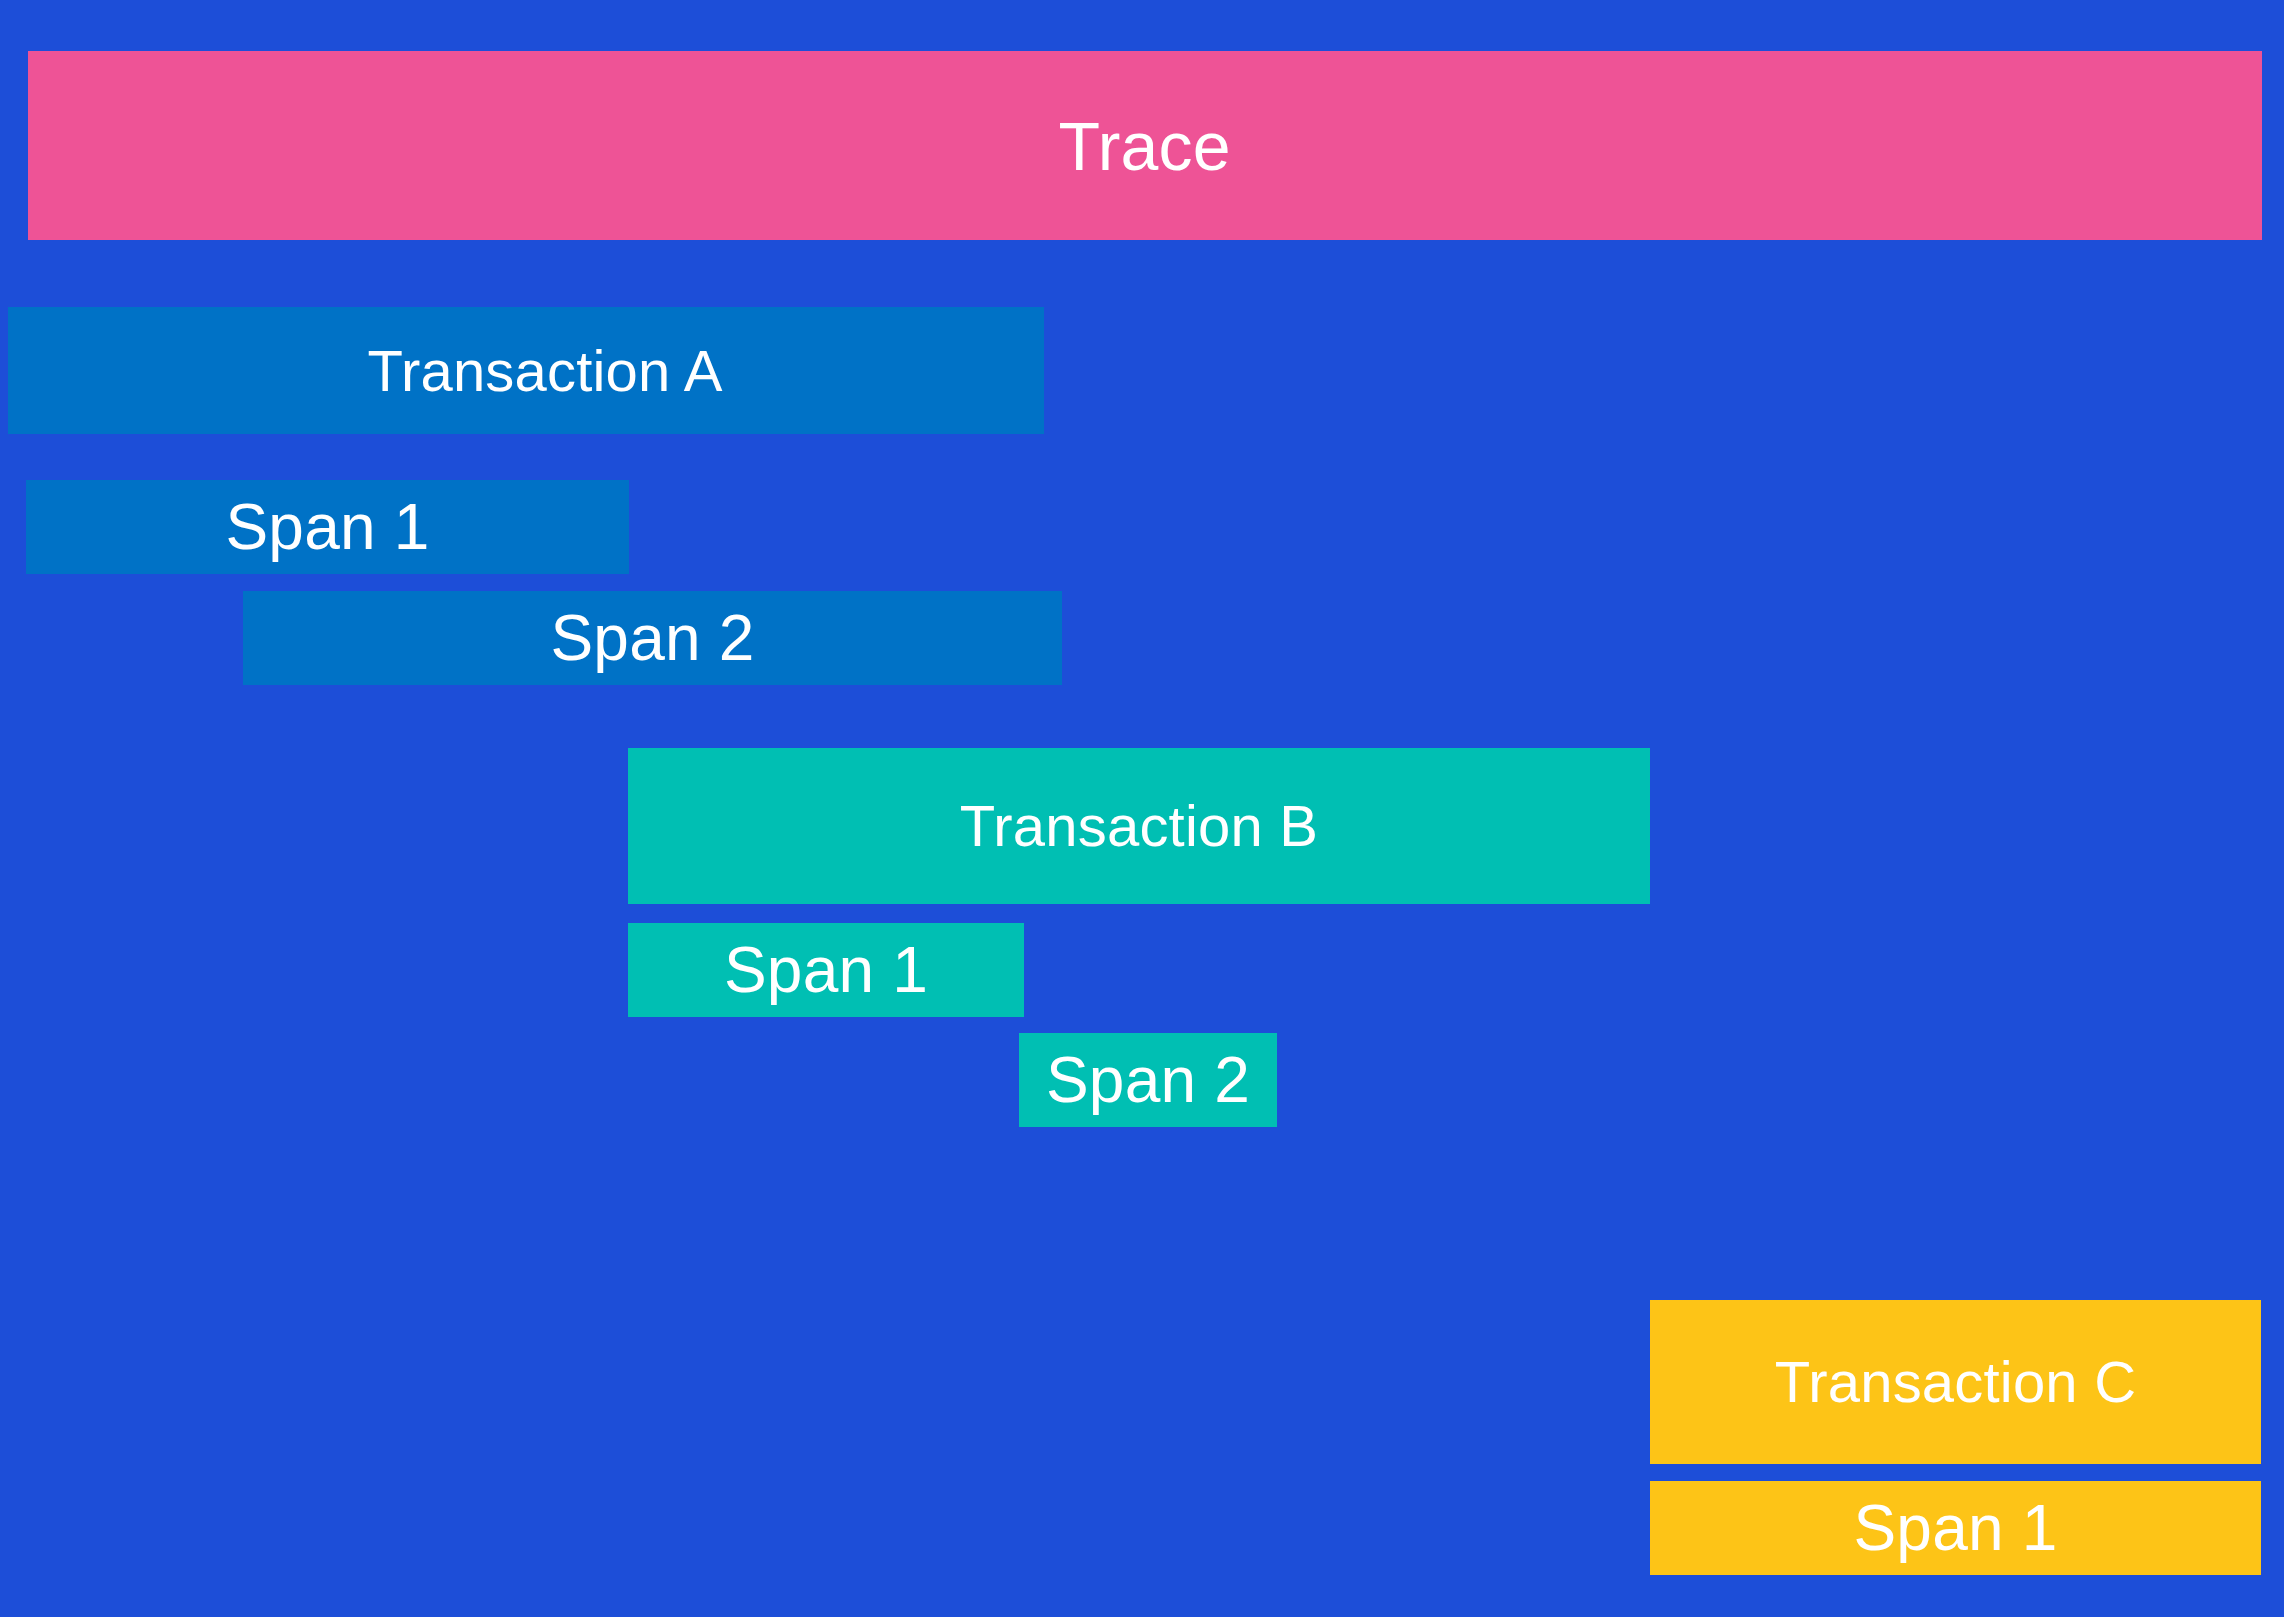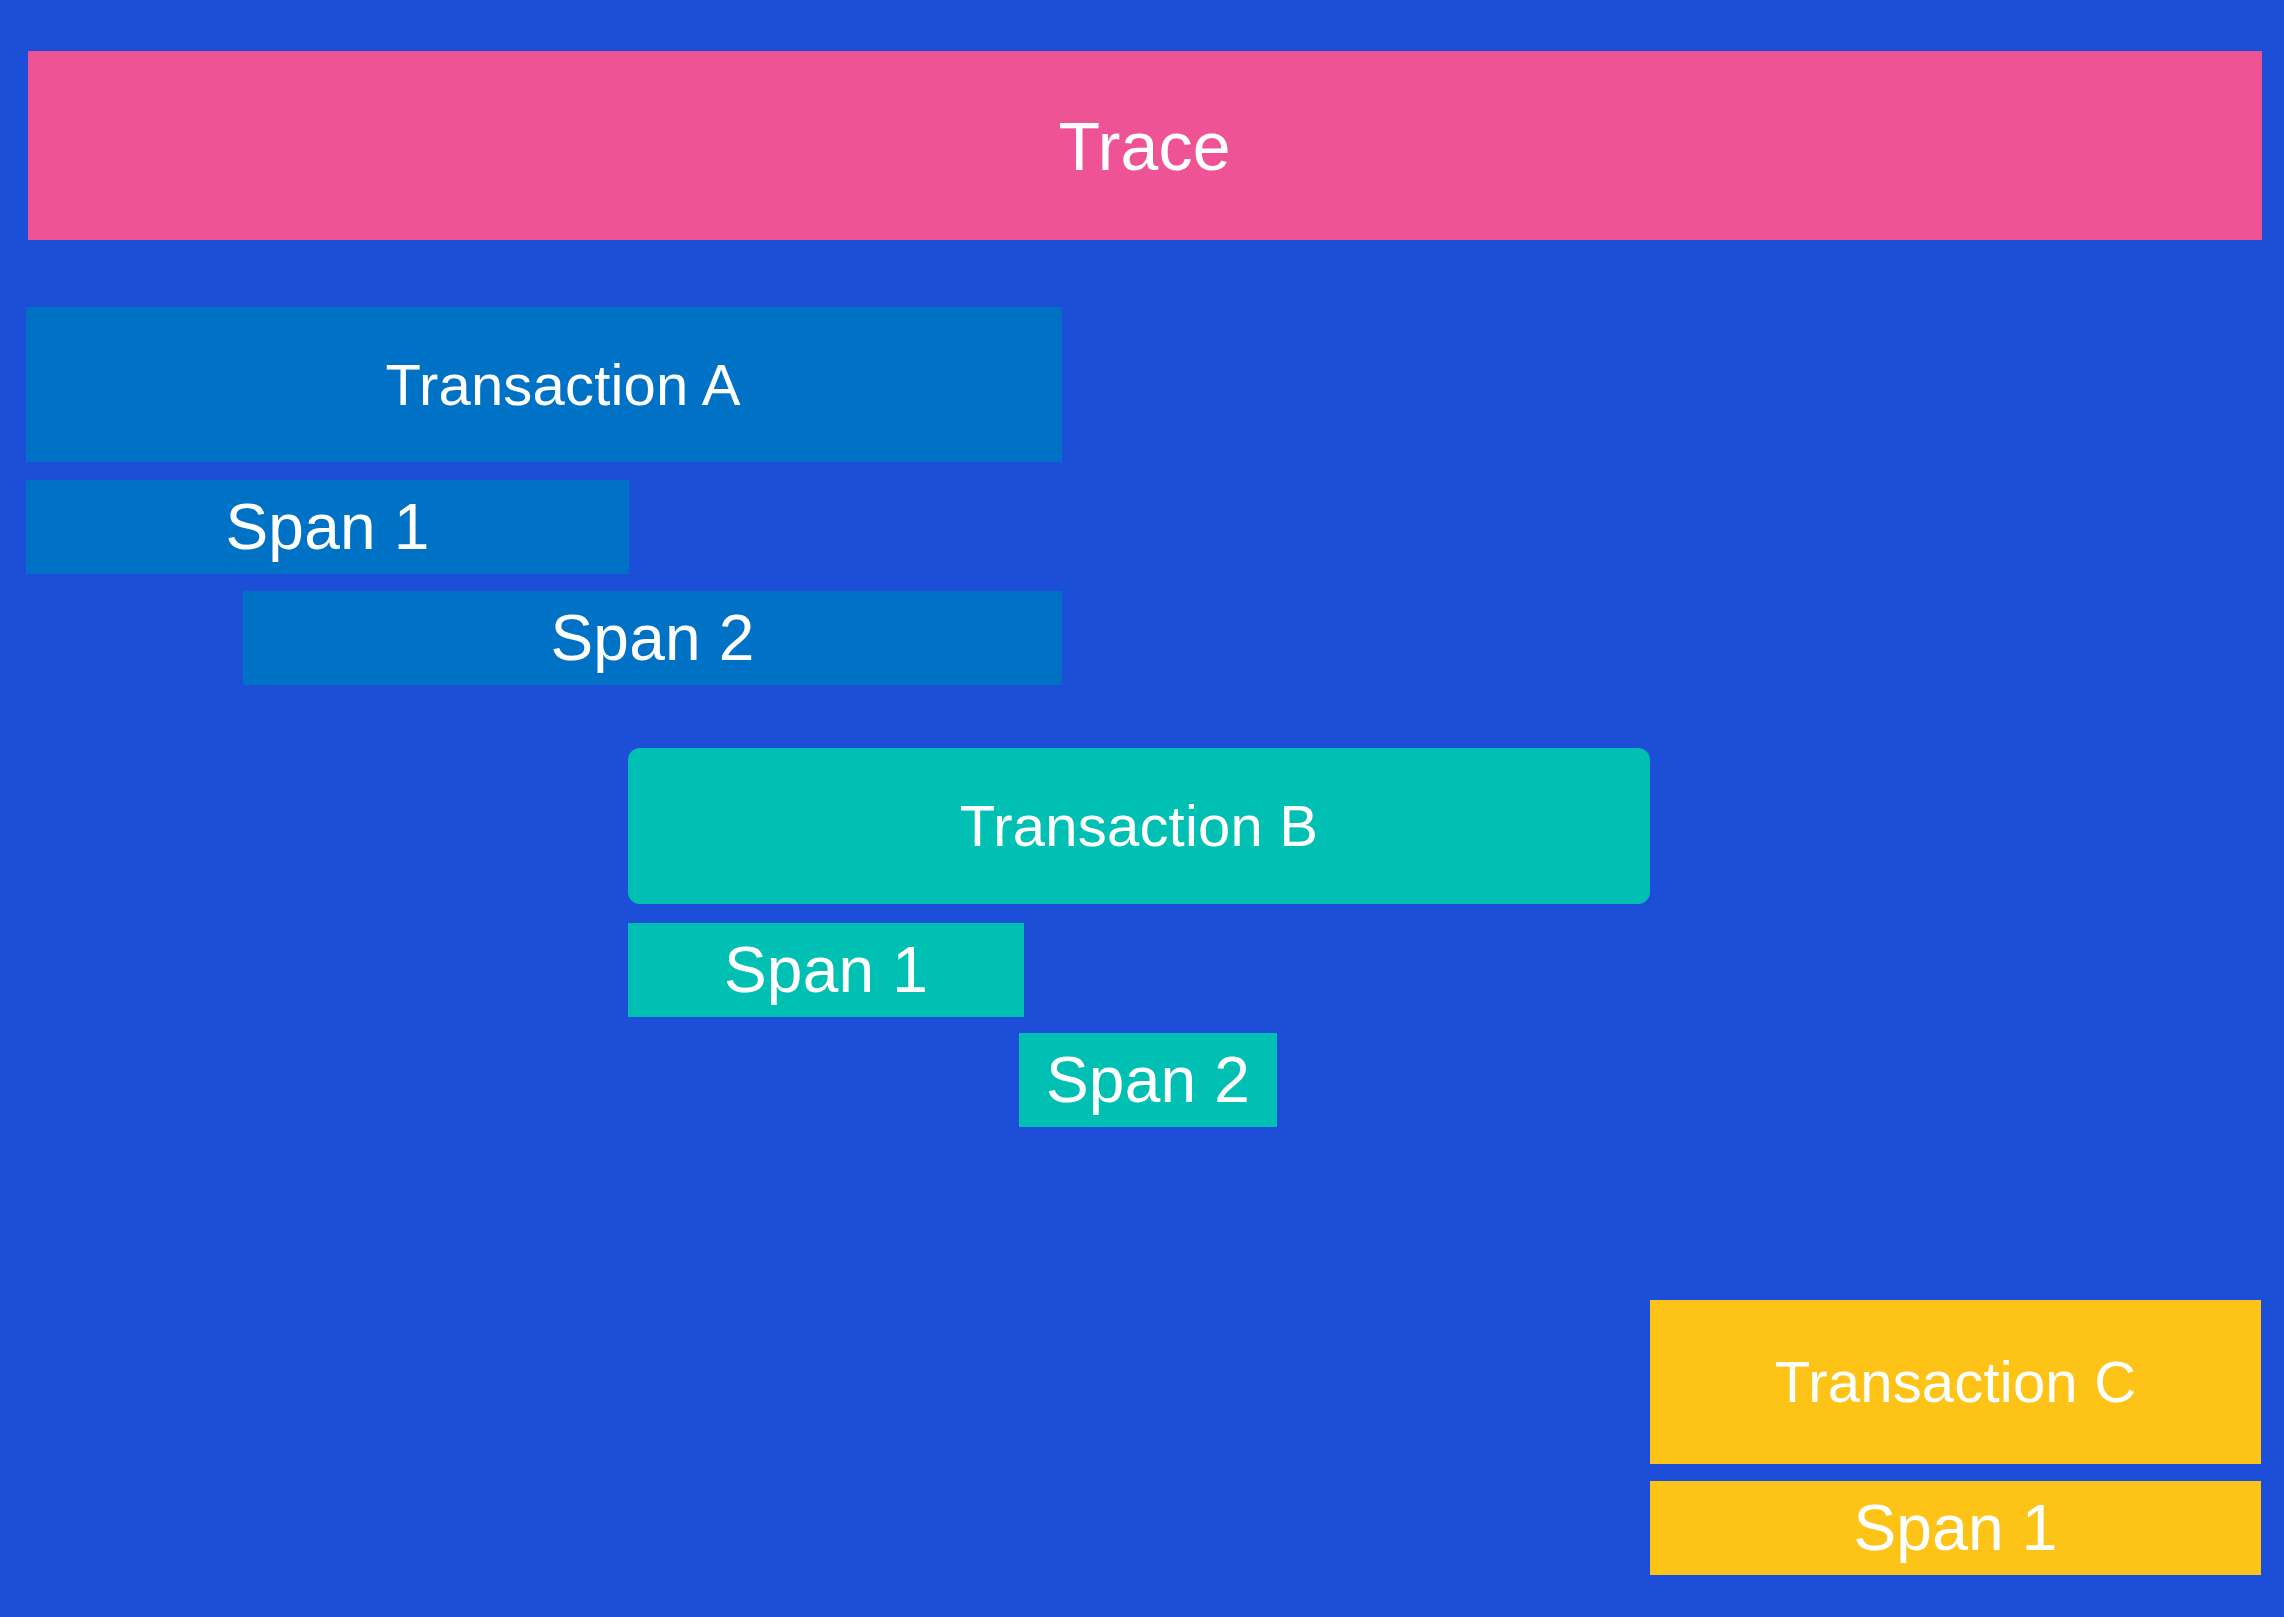--- a/index.html
+++ b/index.html
@@ -40,30 +40,30 @@
   .tier-transaction .bar-label{ font-size: 58px; }
   .tier-span .bar-label       { font-size: 64px; }
 </style>
 </head>
 <body>
 
 <div id="stage" style="background: #1d4ed8; width: 2284px; height: 1618px;">
     <div class="bar tier-trace" style="left: 27.6px; top: 51px; width: 2234px; height: 189px; background: rgb(238, 83, 150);">
       <span class="bar-label">Trace</span>
     </div>
-    <div class="bar tier-transaction" style="left: 26px; top: 307px; width: 1036px; height: 155px; background: rgb(0, 114, 198); padding-left: 38px;">
+    <div class="bar tier-transaction" style="left: 8px; top: 307px; width: 1036px; height: 127px; background: rgb(0, 114, 198); padding-left: 38px;">
       <span class="bar-label">Transaction A</span>
     </div>
     <div class="bar tier-span" style="left: 26px; top: 480px; width: 603px; height: 94px; background: rgb(0, 114, 198);">
       <span class="bar-label">Span 1</span>
     </div>
     <div class="bar tier-span" style="left: 243px; top: 591px; width: 819px; height: 94px; background: rgb(0, 114, 198);">
       <span class="bar-label">Span 2</span>
     </div>
-    <div class="bar tier-transaction" style="left: 628px; top: 748px; width: 1022px; height: 156px; background: rgb(0, 191, 179); border-radius: 12px;">
+    <div class="bar tier-transaction" style="left: 628px; top: 748px; width: 1022px; height: 156px; background: rgb(0, 191, 179);">
       <span class="bar-label">Transaction B</span>
     </div>
     <div class="bar tier-span" style="left: 628px; top: 923px; width: 396px; height: 94px; background: rgb(0, 191, 179);">
       <span class="bar-label">Span 1</span>
     </div>
     <div class="bar tier-span" style="left: 1019px; top: 1033px; width: 258px; height: 94px; background: rgb(0, 191, 179);">
       <span class="bar-label">Span 2</span>
     </div>
     <div class="bar tier-transaction" style="left: 1650px; top: 1300px; width: 611px; height: 164px; background: rgb(253, 196, 23);">
       <span class="bar-label">Transaction C</span>

